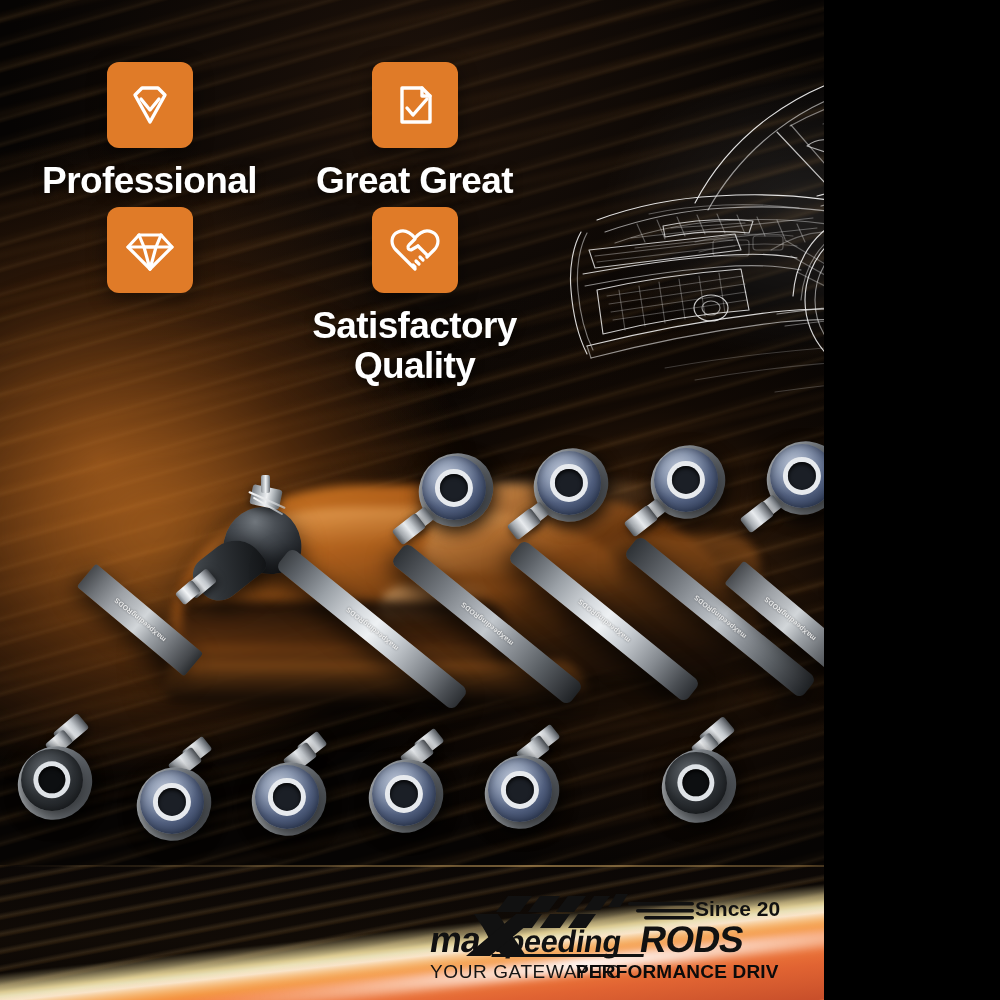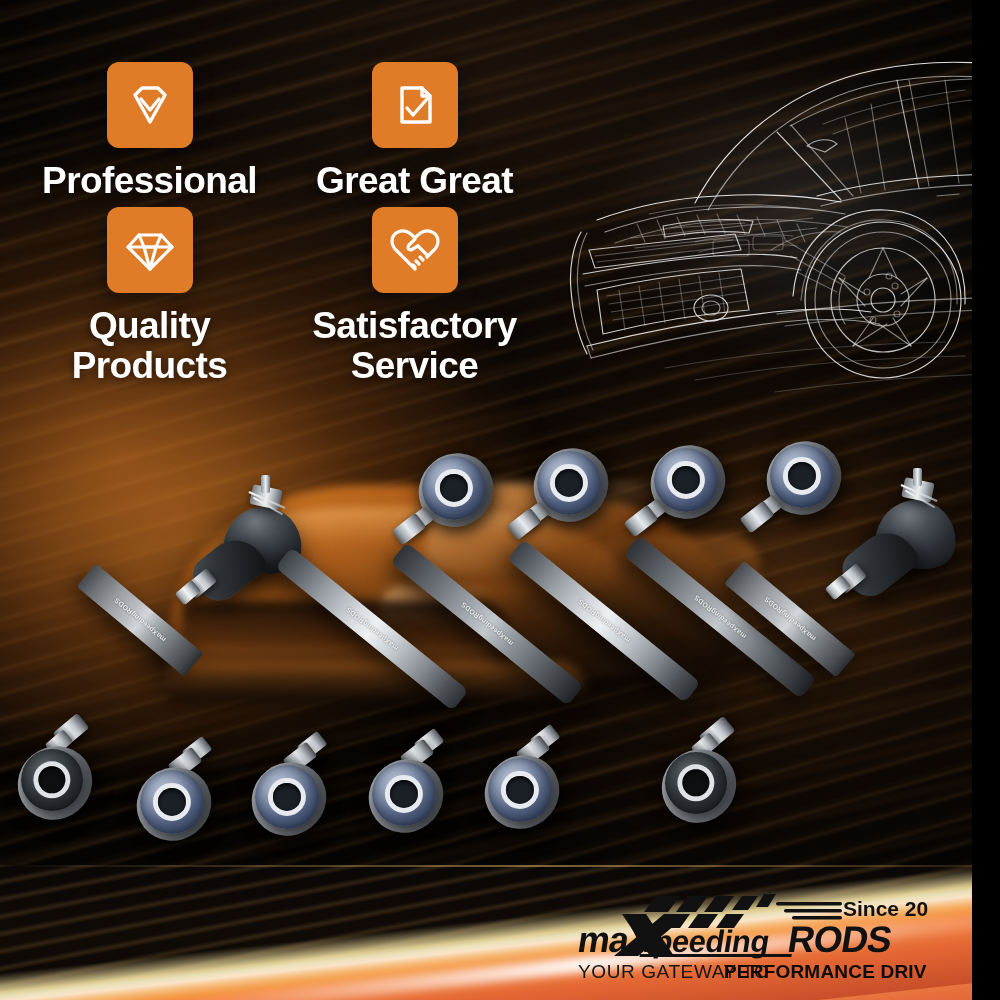--- a/index.html
+++ b/index.html
@@ -1,20 +1,20 @@
 <!DOCTYPE html>
 <html><head>
 <meta charset="utf-8">
 <style>
   html,body{margin:0;padding:0;background:#000;}
   *{box-sizing:border-box;}
 
   #stage{
     position:relative;
-    width:972px;height:1000px;
+    width:824px;height:1000px;
     overflow:hidden;
     background:#0a0605;
     font-family:"Liberation Sans", sans-serif;
   }
 
   
   .bg-base{
     position:absolute;inset:0;
     background:
       radial-gradient(ellipse 60% 45% at 12% 46%, rgba(185,105,35,.62) 0%, rgba(120,62,18,.34) 38%, rgba(0,0,0,0) 72%),
@@ -490,37 +490,35 @@
     <div class="feature">
       <div class="ficon" style="background:#E07B28">
         <svg width="56" height="56" viewBox="0 0 56 56" fill="none" stroke="#fff" stroke-width="3.2" stroke-linecap="round" stroke-linejoin="round">
           <path d="M17 13 H39 L50 25 L28 47 L6 25 Z"></path>
           <path d="M6 25 H50"></path>
           <path d="M17 13 L22 25 L28 47"></path>
           <path d="M39 13 L34 25 L28 47"></path>
           <path d="M22 25 H34"></path>
         </svg>
       </div>
-      <div class="flabel">Quality
-Products</div>
     </div>
 
     <div class="feature">
       <div class="ficon" style="background:#E07B28">
         <svg width="56" height="56" viewBox="0 0 56 56" fill="none" stroke="#fff" stroke-width="3.2" stroke-linecap="round" stroke-linejoin="round">
           <path d="M28 47 L9 28 C3 22 4 13 11 10 C17 7 23 10 28 16 C33 10 39 7 45 10 C52 13 53 22 47 28 L40 35"></path>
           <path d="M28 17 L22 23 C20 25 21 28 24 28 L31 24"></path>
           <path d="M31 24 L40 33"></path>
           <path d="M36 38 L33 35"></path>
           <path d="M32 42 L29 39"></path>
           <path d="M28 45 L26 43"></path>
         </svg>
       </div>
       <div class="flabel">Satisfactory
-Service</div>
+Quality</div>
     </div>
   </div>
 
   <div class="products">
 
     <div class="arm" style="left:15px;top:45px;width:290px;height:340px;">
 
       <div class="bjoint" style="left:210px;top:32px;width:78px;height:66px;transform:rotate(12deg);"></div>
       <div class="bcastle" style="left:236px;top:12px;width:30px;height:20px;transform:rotate(12deg);"></div>
       <div class="bstud" style="left:246px;top:0px;width:9px;height:18px;"></div>

